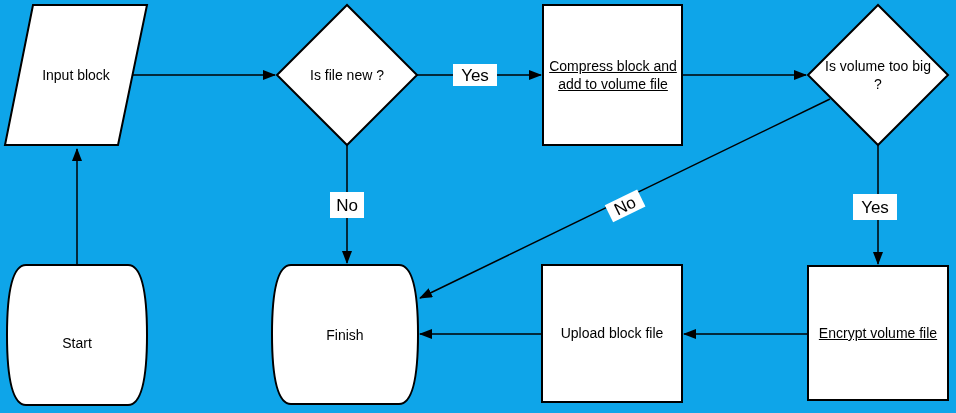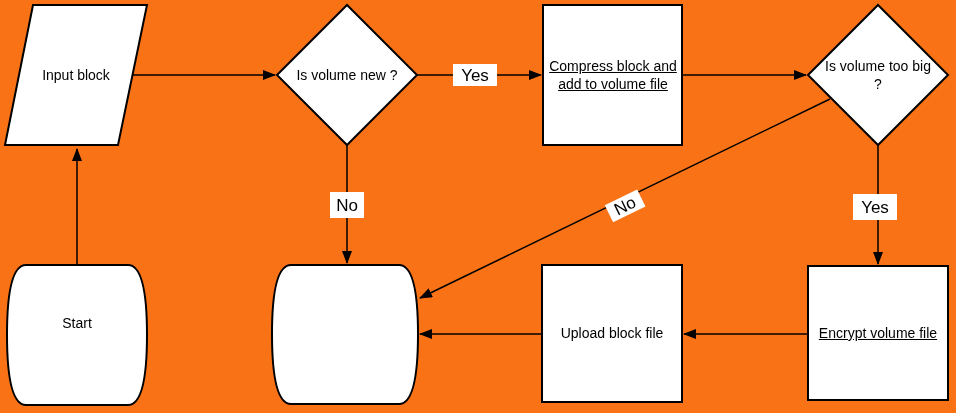--- a/index.html
+++ b/index.html
@@ -4,21 +4,21 @@
 <style>
   html, body {
     margin: 0;
     padding: 0;
     background: #ffffff;
   }
   .canvas {
     position: relative;
     width: 956px;
     height: 413px;
-    background: #f97316;
+    background: #0ea5e9;
     font-family: "Liberation Sans", sans-serif;
     color: #000000;
     overflow: hidden;
   }
   .canvas svg.layer {
     position: absolute;
     left: 0;
     top: 0;
   }
   .node-label {
@@ -93,28 +93,29 @@
 
     <line x1="830" y1="99" x2="420" y2="298" stroke="#000000" stroke-width="1.5" marker-end="url(#arrow)"></line>
 
     <line x1="807" y1="334" x2="684" y2="334" stroke="#000000" stroke-width="1.5" marker-end="url(#arrow)"></line>
 
     <line x1="541" y1="334" x2="420" y2="334" stroke="#000000" stroke-width="1.5" marker-end="url(#arrow)"></line>
   </svg>
 
   <div class="node-label" style="left:26px; top:55px; width:100px; height:40px;">Input block</div>
 
-  <div class="node-label" style="left:287px; top:55px; width:120px; height:40px;">Is volume new ?</div>
+  <div class="node-label" style="left:287px; top:55px; width:120px; height:40px;">Is file new ?</div>
 
   <div class="node-label" style="left:548px; top:50px; width:130px; height:50px;text-decoration:underline;">Compress block and add to volume file</div>
 
   <div class="node-label" style="left:823px; top:50px; width:110px; height:50px;text-align:center;">Is volume too big ?</div>
 
-  <div class="node-label" style="left:27px; top:303px; width:100px; height:40px;text-align:center;">Start</div>
+  <div class="node-label" style="left:27px; top:323px; width:100px; height:40px;text-align:center;">Start</div>
 
+  <div class="node-label" style="left:295px; top:315px; width:100px; height:40px;">Finish</div>
 
   <div class="node-label" style="left:547px; top:313px; width:130px; height:40px;">Upload block file</div>
 
   <div class="node-label" style="left:813px; top:313px; width:130px; height:40px;text-decoration:underline;">Encrypt volume file</div>
 
   <div class="edge-label" style="left:453px; top:64px; width:44px; height:22px;">Yes</div>
 
   <div class="edge-label" style="left:330px; top:192px; width:34px; height:26px;">No</div>
 
   <div class="edge-label" style="left:853px; top:194px; width:44px; height:26px;">Yes</div>

